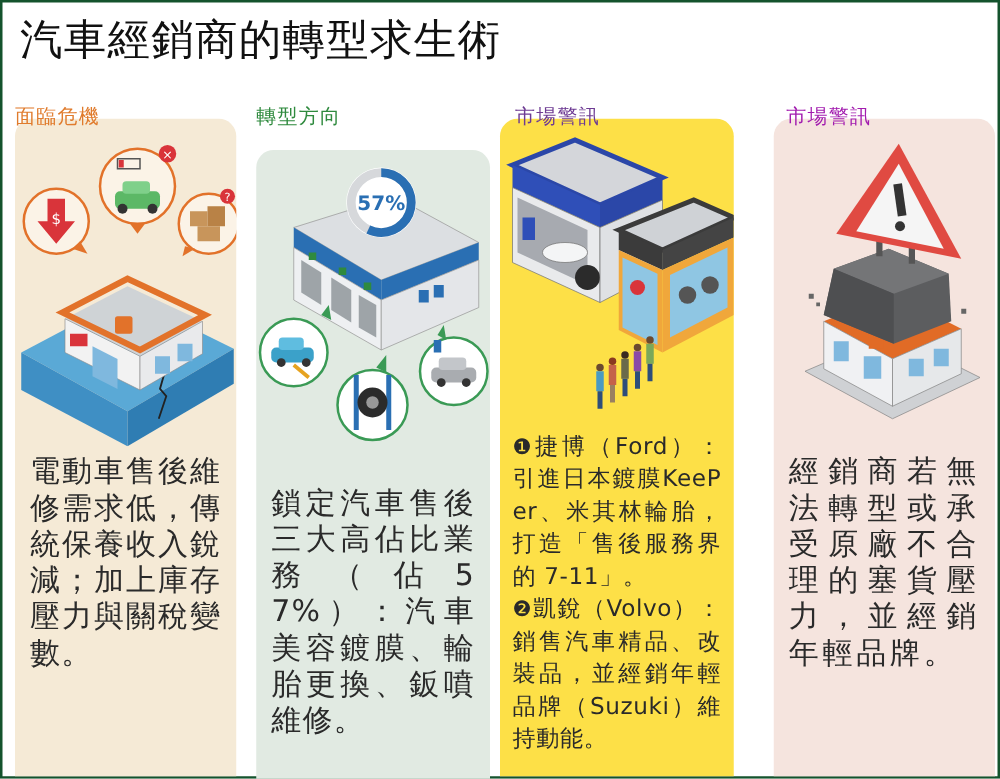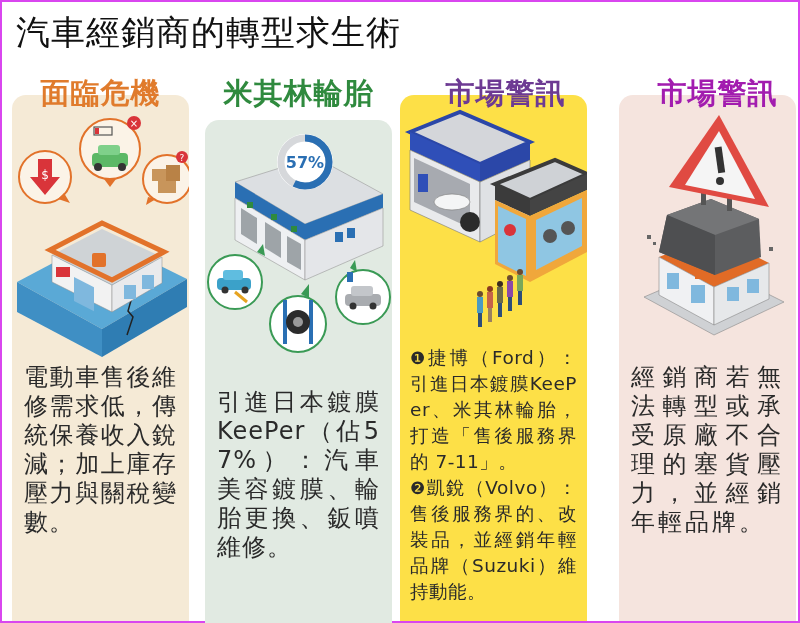--- a/index.html
+++ b/index.html
@@ -1,24 +1,24 @@
 <!DOCTYPE html>
 <html><head>
 <meta charset="utf-8">
 <style>
   html, body { margin:0; padding:0; background:#fff; }
   body { width:800px; height:623px; overflow:hidden; position:relative; font-family:"DejaVu Sans", sans-serif; }
-  .frame { position:absolute; left:0; top:0; width:796px; height:619px; border:2px solid #d946ef; background:#fff; box-sizing:content-box; }
+  .frame { position:absolute; left:0; top:0; width:796px; height:619px; border:2px solid #14532d; background:#fff; box-sizing:content-box; }
   .title { position:absolute; left:14px; top:8px; font-size:34px; line-height:44px; color:#111; font-weight:normal; letter-spacing:1px; white-space:nowrap; }
   .panel { position:absolute; top:93px; height:526px; border-radius:14px 14px 0 0; }
   .p1 { left:10px; width:177px; background:#f5ead6; }
   .p2 { left:203px; width:187px; background:#e1eae2;margin-top:25px; }
   .p3 { left:398px; width:187px; background:#fde047; }
   .p4 { left:617px; width:177px; background:#f5e4de; }
-  .ph { position:absolute; top:76px; height:30px; font-size:29px; font-weight:bold; line-height:30px; text-align:center; letter-spacing:1px; white-space:nowrap; }
+  .ph { position:absolute; top:76px; height:30px; font-size:16px; font-weight:normal; line-height:30px; text-align:left; letter-spacing:1px; white-space:nowrap; }
   .h1 { left:10px; width:177px; color:#e07b2c; }
   .h2 { left:203px; width:187px; color:#2f8a3e; }
   .h3 { left:410px; width:187px; color:#6d3a93; }
   .h4 { left:627px; width:177px; color:#a21caf; }
   .illus { position:absolute; left:0; top:12px; width:100%; height:250px; }
   .body-text { position:absolute; left:0; top:268px; padding:0 12px; font-size:24px; line-height:29px; color:#2a2a2a; letter-spacing:1px; text-align:justify; text-align-last:left; word-break:break-all; box-sizing:border-box; width:100%; }
   .p3 .body-text { top:250px; font-size:18.5px; line-height:26px; letter-spacing:0.5px; padding:0 10px; }
   .p4 .body-text { letter-spacing:3px; }
   .case { display:block; }
   .num { font-size:17px; }
@@ -122,21 +122,21 @@
       <g>
         <circle cx="158" cy="165" r="27" fill="#fff" stroke="#3a9a55" stroke-width="2"></circle>
         <rect x="140" y="162" width="36" height="12" rx="4" fill="#a9acb0"></rect>
         <rect x="146" y="154" width="22" height="10" rx="3" fill="#c3c6ca"></rect>
         <circle cx="148" cy="174" r="3.5" fill="#333"></circle>
         <circle cx="168" cy="174" r="3.5" fill="#333"></circle>
         <rect x="142" y="140" width="6" height="10" fill="#2a6fb3"></rect>
         <polygon points="145,136 150,128 152,140" fill="#3a9a55"></polygon>
       </g>
     </svg>
-    <div class="body-text">引進日本鍍膜KeePer（佔57%）：汽車美容鍍膜、輪胎更換、鈑噴維修。</div>
+    <div class="body-text">鎖定汽車售後三大高佔比業務（佔57%）：汽車美容鍍膜、輪胎更換、鈑噴維修。</div>
   </div>
 
   <div class="panel p3">
     <svg class="illus" viewBox="0 0 187 240">
 
       <polygon points="10,20 60,0 130,30 80,52" fill="#d4d6da" stroke="#2b47a8" stroke-width="4"></polygon>
       <polygon points="10,20 80,52 80,70 10,38" fill="#2f4fb8"></polygon>
       <polygon points="80,52 130,30 130,48 80,70" fill="#2b47a8"></polygon>
       <polygon points="10,38 80,70 80,130 10,98" fill="#e9eaec" stroke="#777" stroke-width="0.6"></polygon>
       <polygon points="14,46 70,72 70,116 14,90" fill="#a7aab0"></polygon>
@@ -172,21 +172,21 @@
         <circle cx="120" cy="160" r="3" fill="#6b4a30"></circle>
           <rect x="117" y="163" width="6" height="16" fill="#7aa85a"></rect>
           <rect x="118" y="179" width="4" height="14" fill="#2d4d7a"></rect>
       </g>
     </svg>
     <div class="body-text">
       <span class="case">
         <span class="num">❶</span><span>捷博（Ford）：</span><span>引進日本鍍膜KeePer、米其林輪胎，打造「售後服務界的 7-11」。</span>
       </span>
       <span class="case">
-        <span class="num">❷</span><span>凱銳（Volvo）：</span><span>售後服務界的、改裝品，並經銷年輕品牌（Suzuki）維持動能。</span>
+        <span class="num">❷</span><span>凱銳（Volvo）：</span><span>銷售汽車精品、改裝品，並經銷年輕品牌（Suzuki）維持動能。</span>
       </span>
     </div>
   </div>
 
   <div class="panel p4">
     <svg class="illus" viewBox="0 0 177 250">
 
       <polygon points="25,190 95,160 165,195 95,228" fill="#cfd1d4" stroke="#888" stroke-width="0.6"></polygon>
 
       <polygon points="40,150 95,128 150,156 95,180" fill="#e16b26"></polygon>
@@ -214,16 +214,16 @@
         <polygon points="100,8 150,100 50,80" fill="#e04a42"></polygon>
         <polygon points="100,24 136,92 66,78" fill="#f5f5f5"></polygon>
         <rect x="97" y="40" width="7" height="26" fill="#333" transform="rotate(-8 100 50)"></rect>
         <circle cx="101" cy="74" r="4" fill="#333"></circle>
       </g>
     </svg>
     <div class="body-text">經銷商若無法轉型或承受原廠不合理的塞貨壓力，並經銷年輕品牌。</div>
   </div>
 
   <div class="ph h1">面臨危機</div>
-  <div class="ph h2">米其林輪胎</div>
+  <div class="ph h2">轉型方向</div>
   <div class="ph h3">市場警訊</div>
   <div class="ph h4">市場警訊</div>
 </div>
 
 </body></html>

